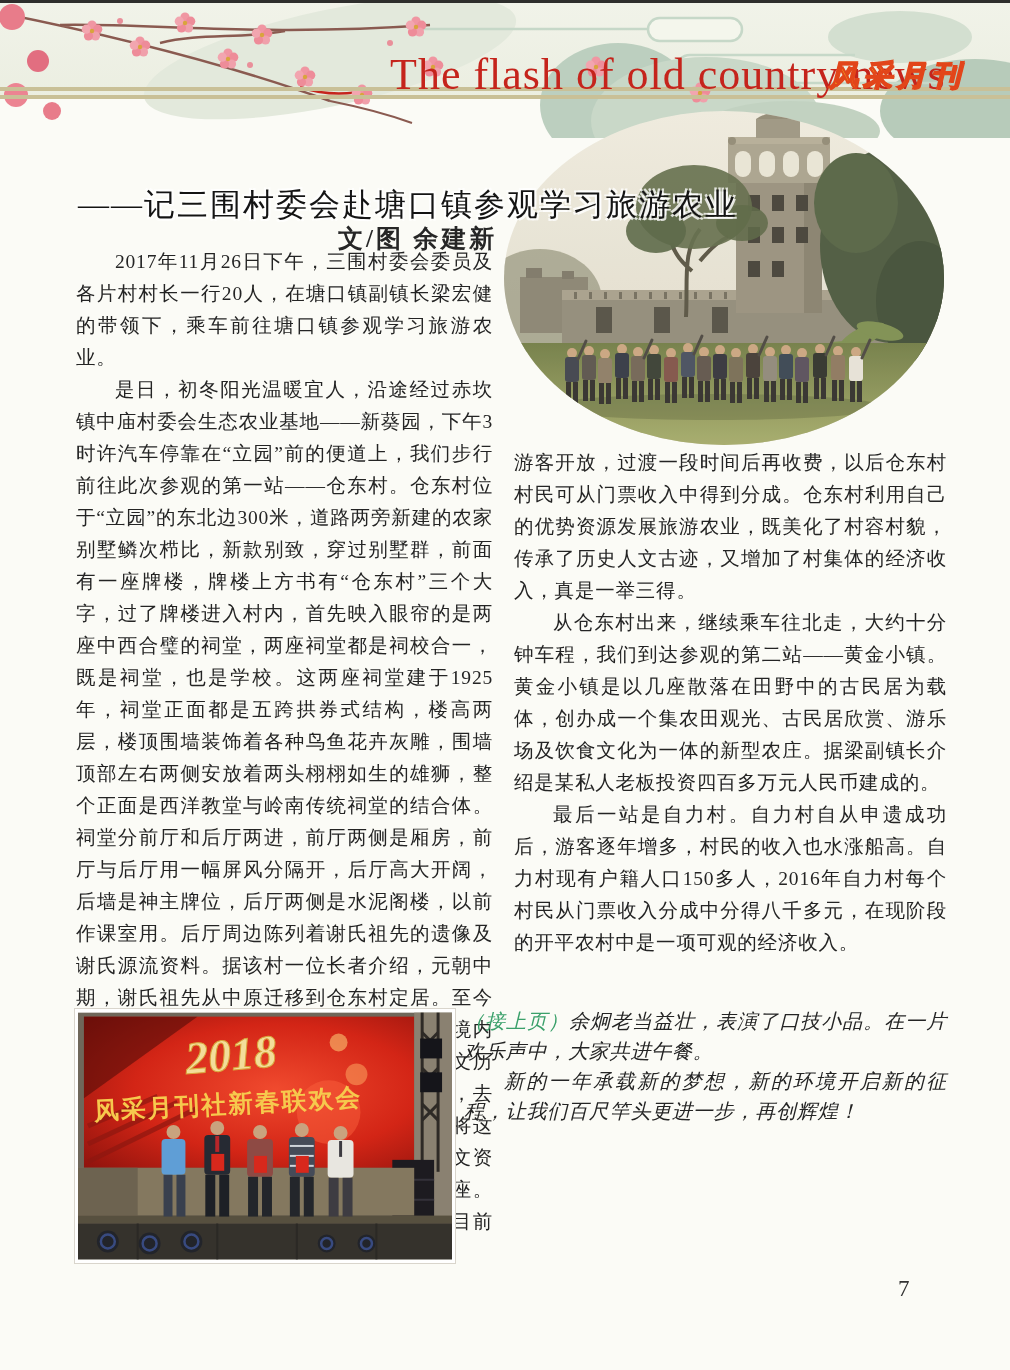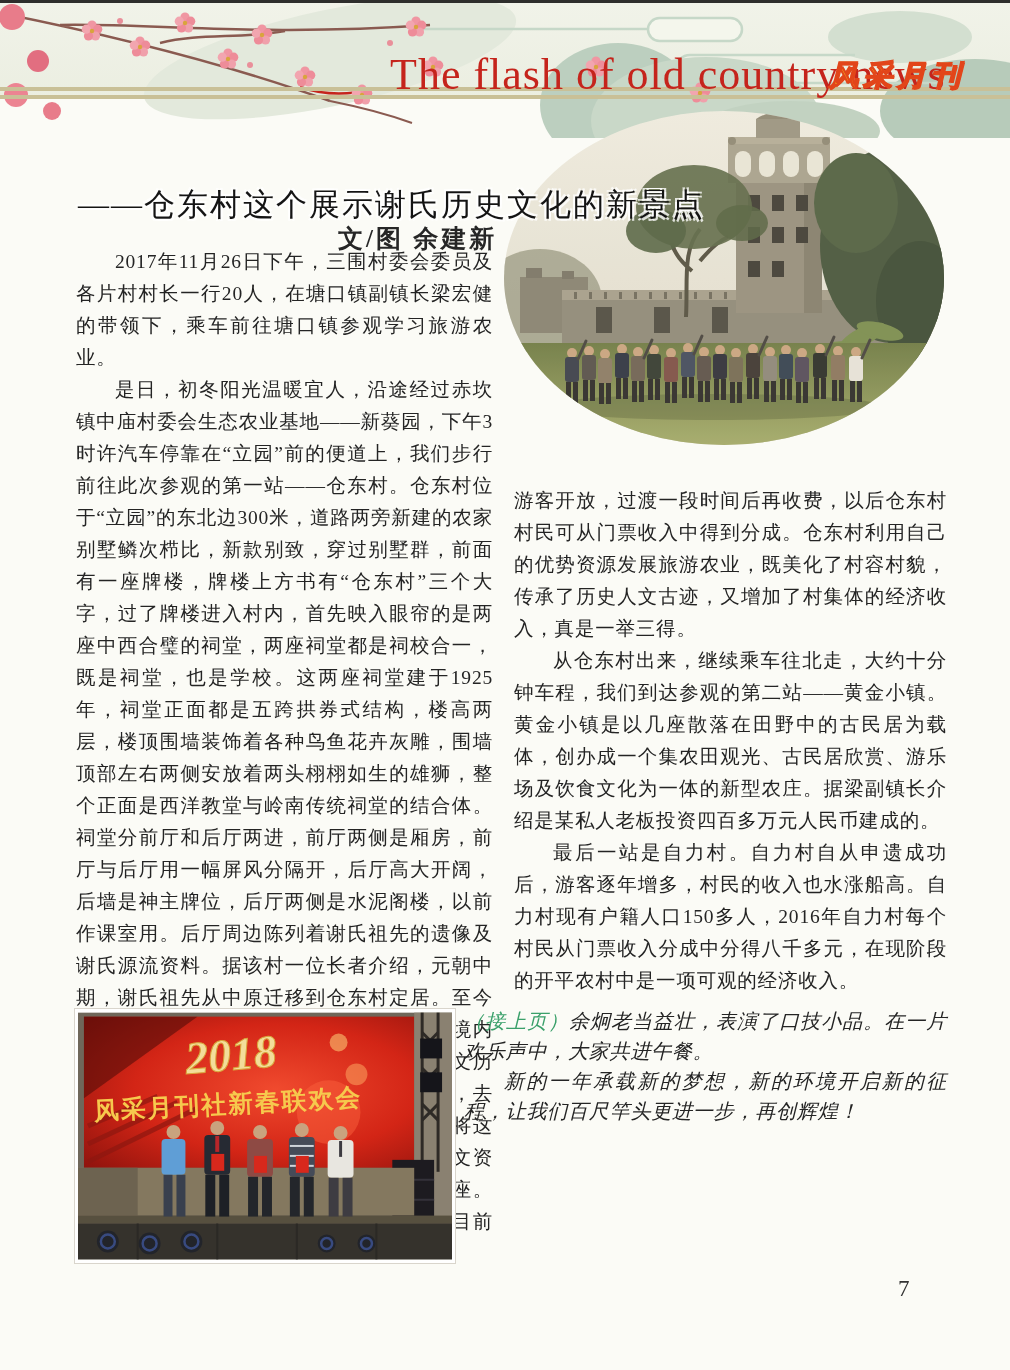--- a/index.html
+++ b/index.html
@@ -27,21 +27,21 @@
   #subtitle{position:absolute;left:78px;top:184px;z-index:6;font-size:31px;letter-spacing:2px;color:#141414;
             white-space:nowrap;text-shadow:-2px -2px 0 #ffffffcc,2px 2px 0 #ffffffcc,-2px 2px 0 #ffffffcc,2px -2px 0 #ffffffcc;}
   #byline{position:absolute;left:338px;top:222px;z-index:6;font-size:25px;font-weight:bold;letter-spacing:3px;}
   
   #oval-photo{position:absolute;left:504px;top:111px;width:440px;height:334px;border-radius:50%;
               overflow:hidden;z-index:2;}
   
   .col{position:absolute;font-size:19.5px;line-height:32px;text-align:justify;text-justify:inter-character;
        color:#242424;letter-spacing:0.8px;}
   #col-left{left:76px;top:246px;width:417px;}
-  #col-right{left:514px;top:447px;width:433px;margin-top:38px;}
+  #col-right{left:514px;top:447px;width:433px;}
   .col p{margin:0;text-indent:2em;}
   #col-right p:first-of-type{text-indent:0;}
   
   #stage-photo{position:absolute;left:74px;top:1008px;width:382px;height:256px;background:#fff;
                border:1px solid #d9d5cc;box-sizing:border-box;padding:3px;z-index:2;}
   #stage-photo svg{display:block;width:100%;height:100%;}
   
   #continuation{position:absolute;left:464px;top:1006px;width:483px;font-size:20px;line-height:30px;
                 text-align:justify;text-justify:inter-character;letter-spacing:0.8px;color:#242424;font-style:italic;}
   #continuation p{margin:0;text-indent:2em;}
@@ -229,21 +229,21 @@
             <path d="M190 243 L 198 225"></path>
           <path d="M255 244 L 263 226"></path>
             <path d="M322 244 L 330 226"></path>
             <path d="M358 247 L 366 229"></path>
         </g>
       </g>
       <rect x="0" y="0" width="440" height="334" fill="#f2e6cf" opacity="0.08"></rect>
     </svg>
   </div>
 
-  <div id="subtitle">——仓东村这个展示谢氏历史文化的新景点</div>
+  <div id="subtitle">——记三围村委会赴塘口镇参观学习旅游农业</div>
   <div id="byline">文/图 余建新</div>
 
   <div id="col-left" class="col">
 
   <p class="para">2017年11月26日下午，三围村委会委员及各片村村长一行20人，在塘口镇副镇长梁宏健的带领下，乘车前往塘口镇参观学习旅游农业。</p>
       <p class="para">是日，初冬阳光温暖宜人，沿途经过赤坎镇中庙村委会生态农业基地——新葵园，下午3时许汽车停靠在“立园”前的便道上，我们步行前往此次参观的第一站——仓东村。仓东村位于“立园”的东北边300米，道路两旁新建的农家别墅鳞次栉比，新款别致，穿过别墅群，前面有一座牌楼，牌楼上方书有“仓东村”三个大字，过了牌楼进入村内，首先映入眼帘的是两座中西合璧的祠堂，两座祠堂都是祠校合一，既是祠堂，也是学校。这两座祠堂建于1925年，祠堂正面都是五跨拱券式结构，楼高两层，楼顶围墙装饰着各种鸟鱼花卉灰雕，围墙顶部左右两侧安放着两头栩栩如生的雄狮，整个正面是西洋教堂与岭南传统祠堂的结合体。祠堂分前厅和后厅两进，前厅两侧是厢房，前厅与后厅用一幅屏风分隔开，后厅高大开阔，后墙是神主牌位，后厅两侧是水泥阁楼，以前作课室用。后厅周边陈列着谢氏祖先的遗像及谢氏源流资料。据该村一位长者介绍，元朝中期，谢氏祖先从中原迁移到仓东村定居。至今已有七百多年历史，而且仓东村又是开平境内谢氏的发源地。正是由于该村有悠久的人文历史和两座保存比较完整的中西合璧的祠堂，去年吸引到外地某旅游投资公司，投入资金将这两座祠堂修葺一新，并根据该村的历史人文资料，在祠堂后面的山坡上新建“夫人庙”一座。仓东村这个展示谢氏历史文化的新景点，目前免费向</p>
     </div>
   <div id="col-right" class="col">
 
   <p class="para">游客开放，过渡一段时间后再收费，以后仓东村村民可从门票收入中得到分成。仓东村利用自己的优势资源发展旅游农业，既美化了村容村貌，传承了历史人文古迹，又增加了村集体的经济收入，真是一举三得。</p>

